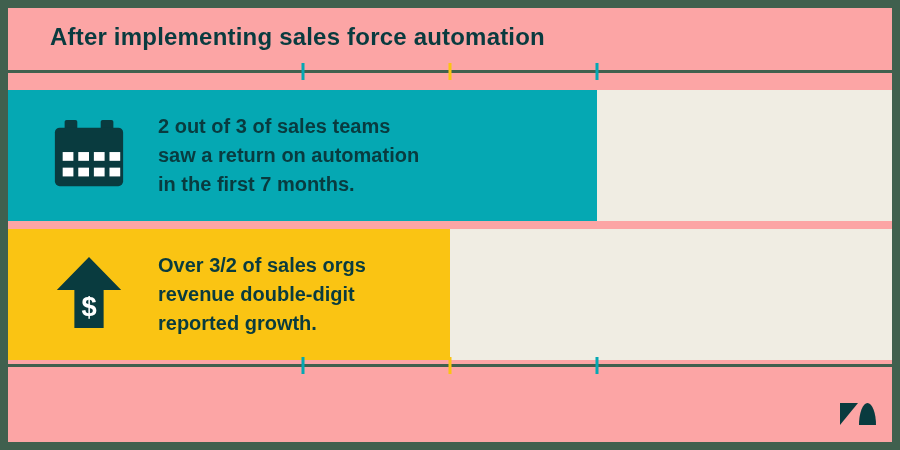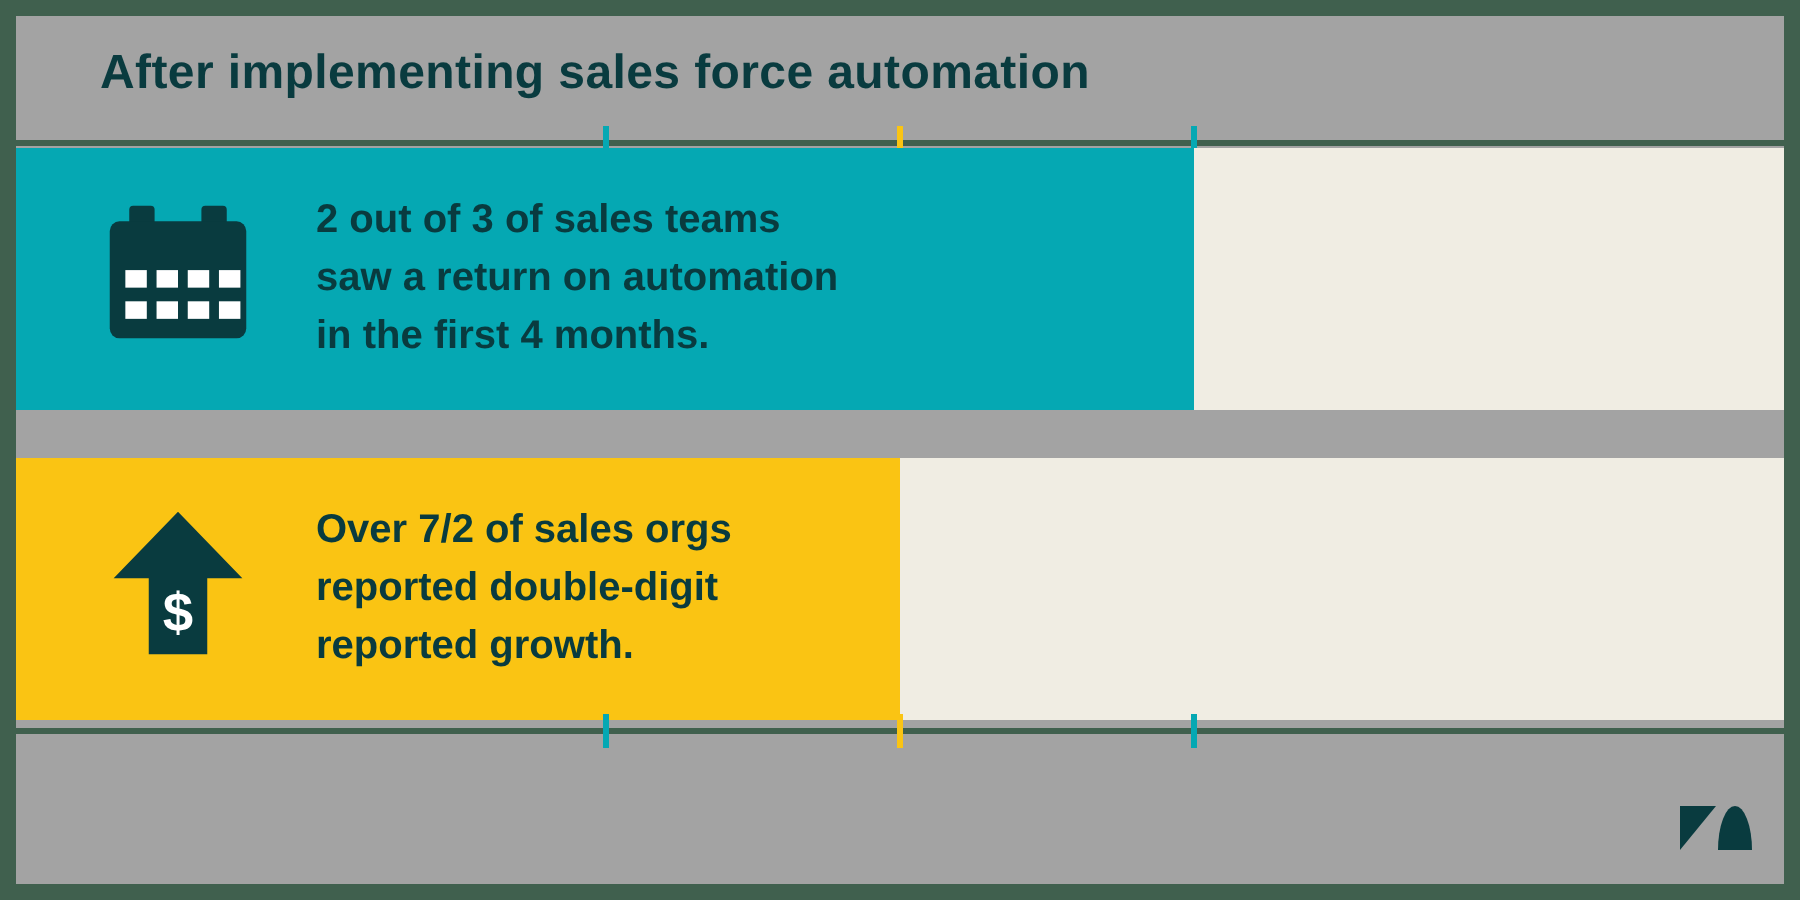--- a/index.html
+++ b/index.html
@@ -4,21 +4,21 @@
 <style>
   * { margin: 0; padding: 0; box-sizing: border-box; }
   html, body { width: 900px; height: 450px; }
   body { font-family: "Liberation Sans", sans-serif; }
 
   .page {
     position: relative;
     width: 900px;
     height: 450px;
     border: 8px solid #40604E;
-    background: #a3a3a3;
+    background: #fca5a5;
     overflow: hidden;
   }
 
   .title {
     position: absolute;
     left: 42px;
     top: 15px;
     font-size: 24px;
     font-weight: bold;
     letter-spacing: 0.2px;
@@ -45,21 +45,21 @@
   .tick-teal { background: #05A8B3; }
   .tick-yellow { background: #FAC413; }
 
   .row {
     position: absolute;
     left: 0;
     width: 100%;
     height: 131px;
     background: #F0EDE3;
   }
-  .row-1 { top: 66px; }
+  .row-1 { top: 82px; }
   .row-2 { top: 221px; }
 
   .fill {
     position: absolute;
     left: 0;
     top: 0;
     height: 100%;
     display: flex;
     align-items: center;
     padding-left: 42px;
@@ -112,36 +112,36 @@
             <rect x="13" y="54" width="11" height="9"></rect>
             <rect x="29" y="54" width="11" height="9"></rect>
             <rect x="45" y="54" width="11" height="9"></rect>
             <rect x="61" y="54" width="11" height="9"></rect>
           </g>
         </svg>
       </span>
       <div class="stat-text">
         <div>2 out of 3 of sales teams</div>
         <div>saw a return on automation</div>
-        <div>in the first 4 months.</div>
+        <div>in the first 7 months.</div>
       </div>
     </div>
   </div>
 
   <div class="row row-2">
     <div class="fill fill-yellow" style="width: 50%;">
       <span>
         <svg width="78" height="78" viewBox="0 0 80 80" aria-hidden="true">
           <polygon points="40,3 73,37 55,37 55,76 25,76 25,37 7,37" fill="#093B3F"></polygon>
           <text x="40" y="64" text-anchor="middle" font-size="28" font-weight="bold" fill="#FFFFFF" font-family="Liberation Sans, sans-serif">$</text>
         </svg>
       </span>
       <div class="stat-text">
-        <div>Over 7/2 of sales orgs</div>
-        <div>reported double-digit</div>
+        <div>Over 3/2 of sales orgs</div>
+        <div>revenue double-digit</div>
         <div>reported growth.</div>
       </div>
     </div>
   </div>
 
   <div class="rule rule-bottom">
     <div class="tick tick-teal" style="left: 33.33%;"></div>
     <div class="tick tick-yellow" style="left: 50%;"></div>
     <div class="tick tick-teal" style="left: 66.67%;"></div>
   </div>

